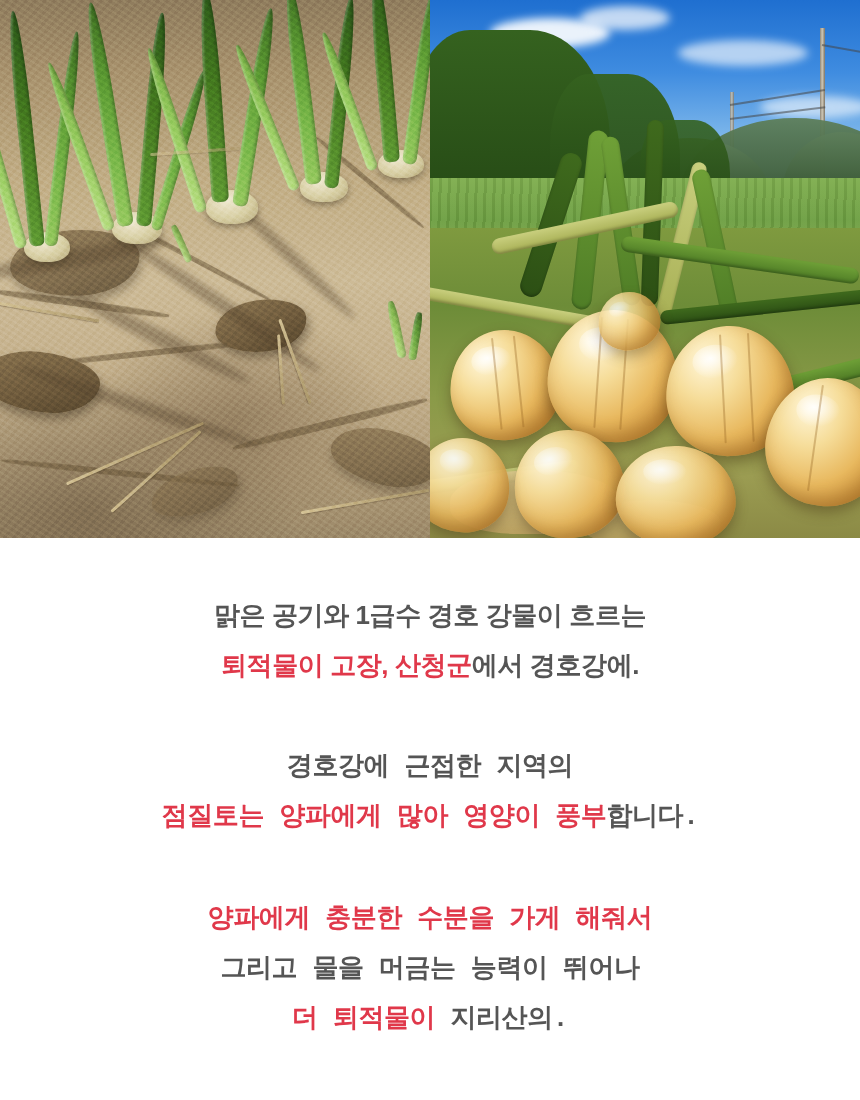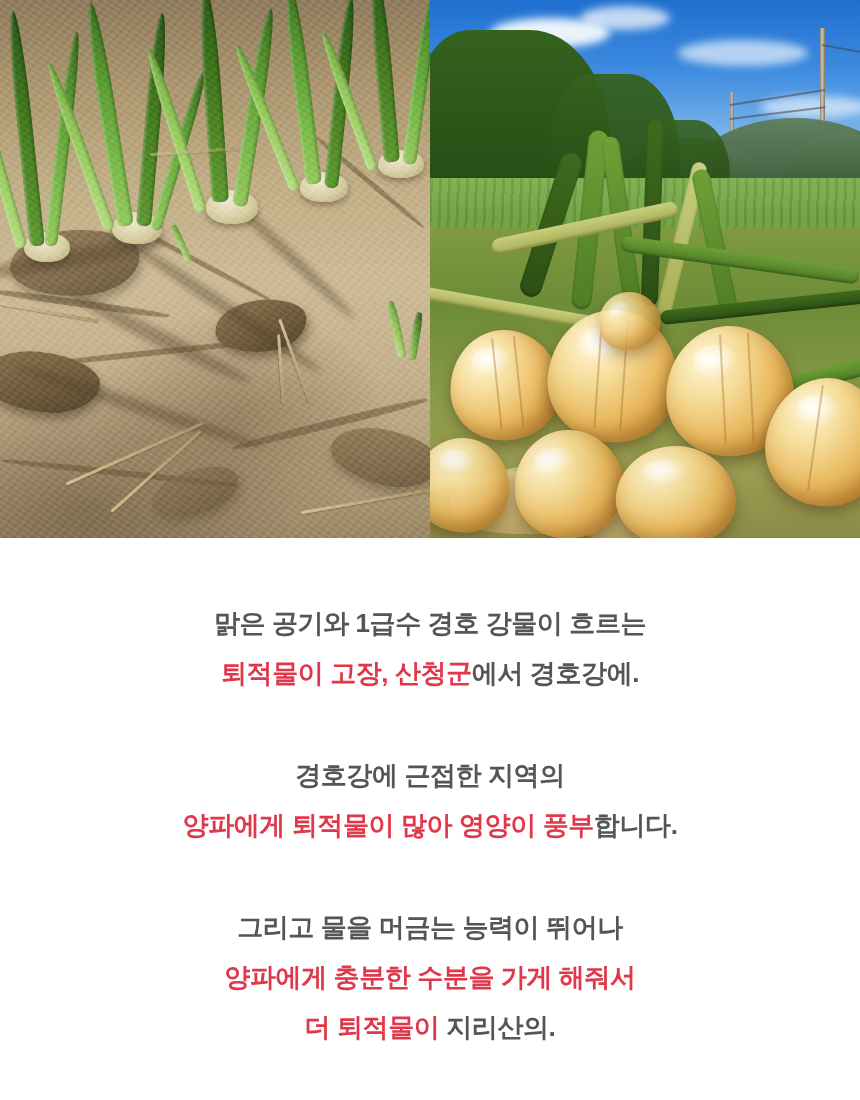--- a/index.html
+++ b/index.html
@@ -179,24 +179,25 @@
     background: linear-gradient(180deg, rgba(236,214,156,0.95), rgba(198,166,104,0.9));
     filter: blur(0.3px);
   }
 
   
   .text-block {
     padding-top: 52px;
     text-align: center;
   }
   .para {
-    margin: 8px;
+    margin: 0;
   }
   .para + .para {
     margin-top: 52px;
+    font-family: Liberation Mono, monospace;
   }
   .line {
     font-size: 26px;
     line-height: 50px;
     color: #555555;
     letter-spacing: -0.4px;
     font-weight: 700;
     white-space: nowrap;
   }
   .hl {
@@ -365,30 +366,30 @@
       <div class="line">
         <span class="hl">퇴적물이 고장, 산청군</span><span class="plain">에서 경호강에.</span>
       </div>
     </div>
 
     <div class="para">
       <div class="line">
         <span class="plain">경호강에 근접한 지역의</span>
       </div>
       <div class="line">
-        <span class="hl">양파에게 퇴적물이 많아 영양이 풍부</span><span class="plain">합니다.</span>
+        <span class="hl">점질토는 양파에게 많아 영양이 풍부</span><span class="plain">합니다.</span>
       </div>
     </div>
 
     <div class="para">
       <div class="line">
+        <span class="hl">양파에게 충분한 수분을 가게 해줘서</span>
+      </div>
+      <div class="line">
         <span class="plain">그리고 물을 머금는 능력이 뛰어나</span>
-      </div>
-      <div class="line">
-        <span class="hl">양파에게 충분한 수분을 가게 해줘서</span>
       </div>
       <div class="line">
         <span class="hl">더 퇴적물이</span><span class="plain"> 지리산의.</span>
       </div>
     </div>
 
   </div>
 </div>
 
 </body></html>

